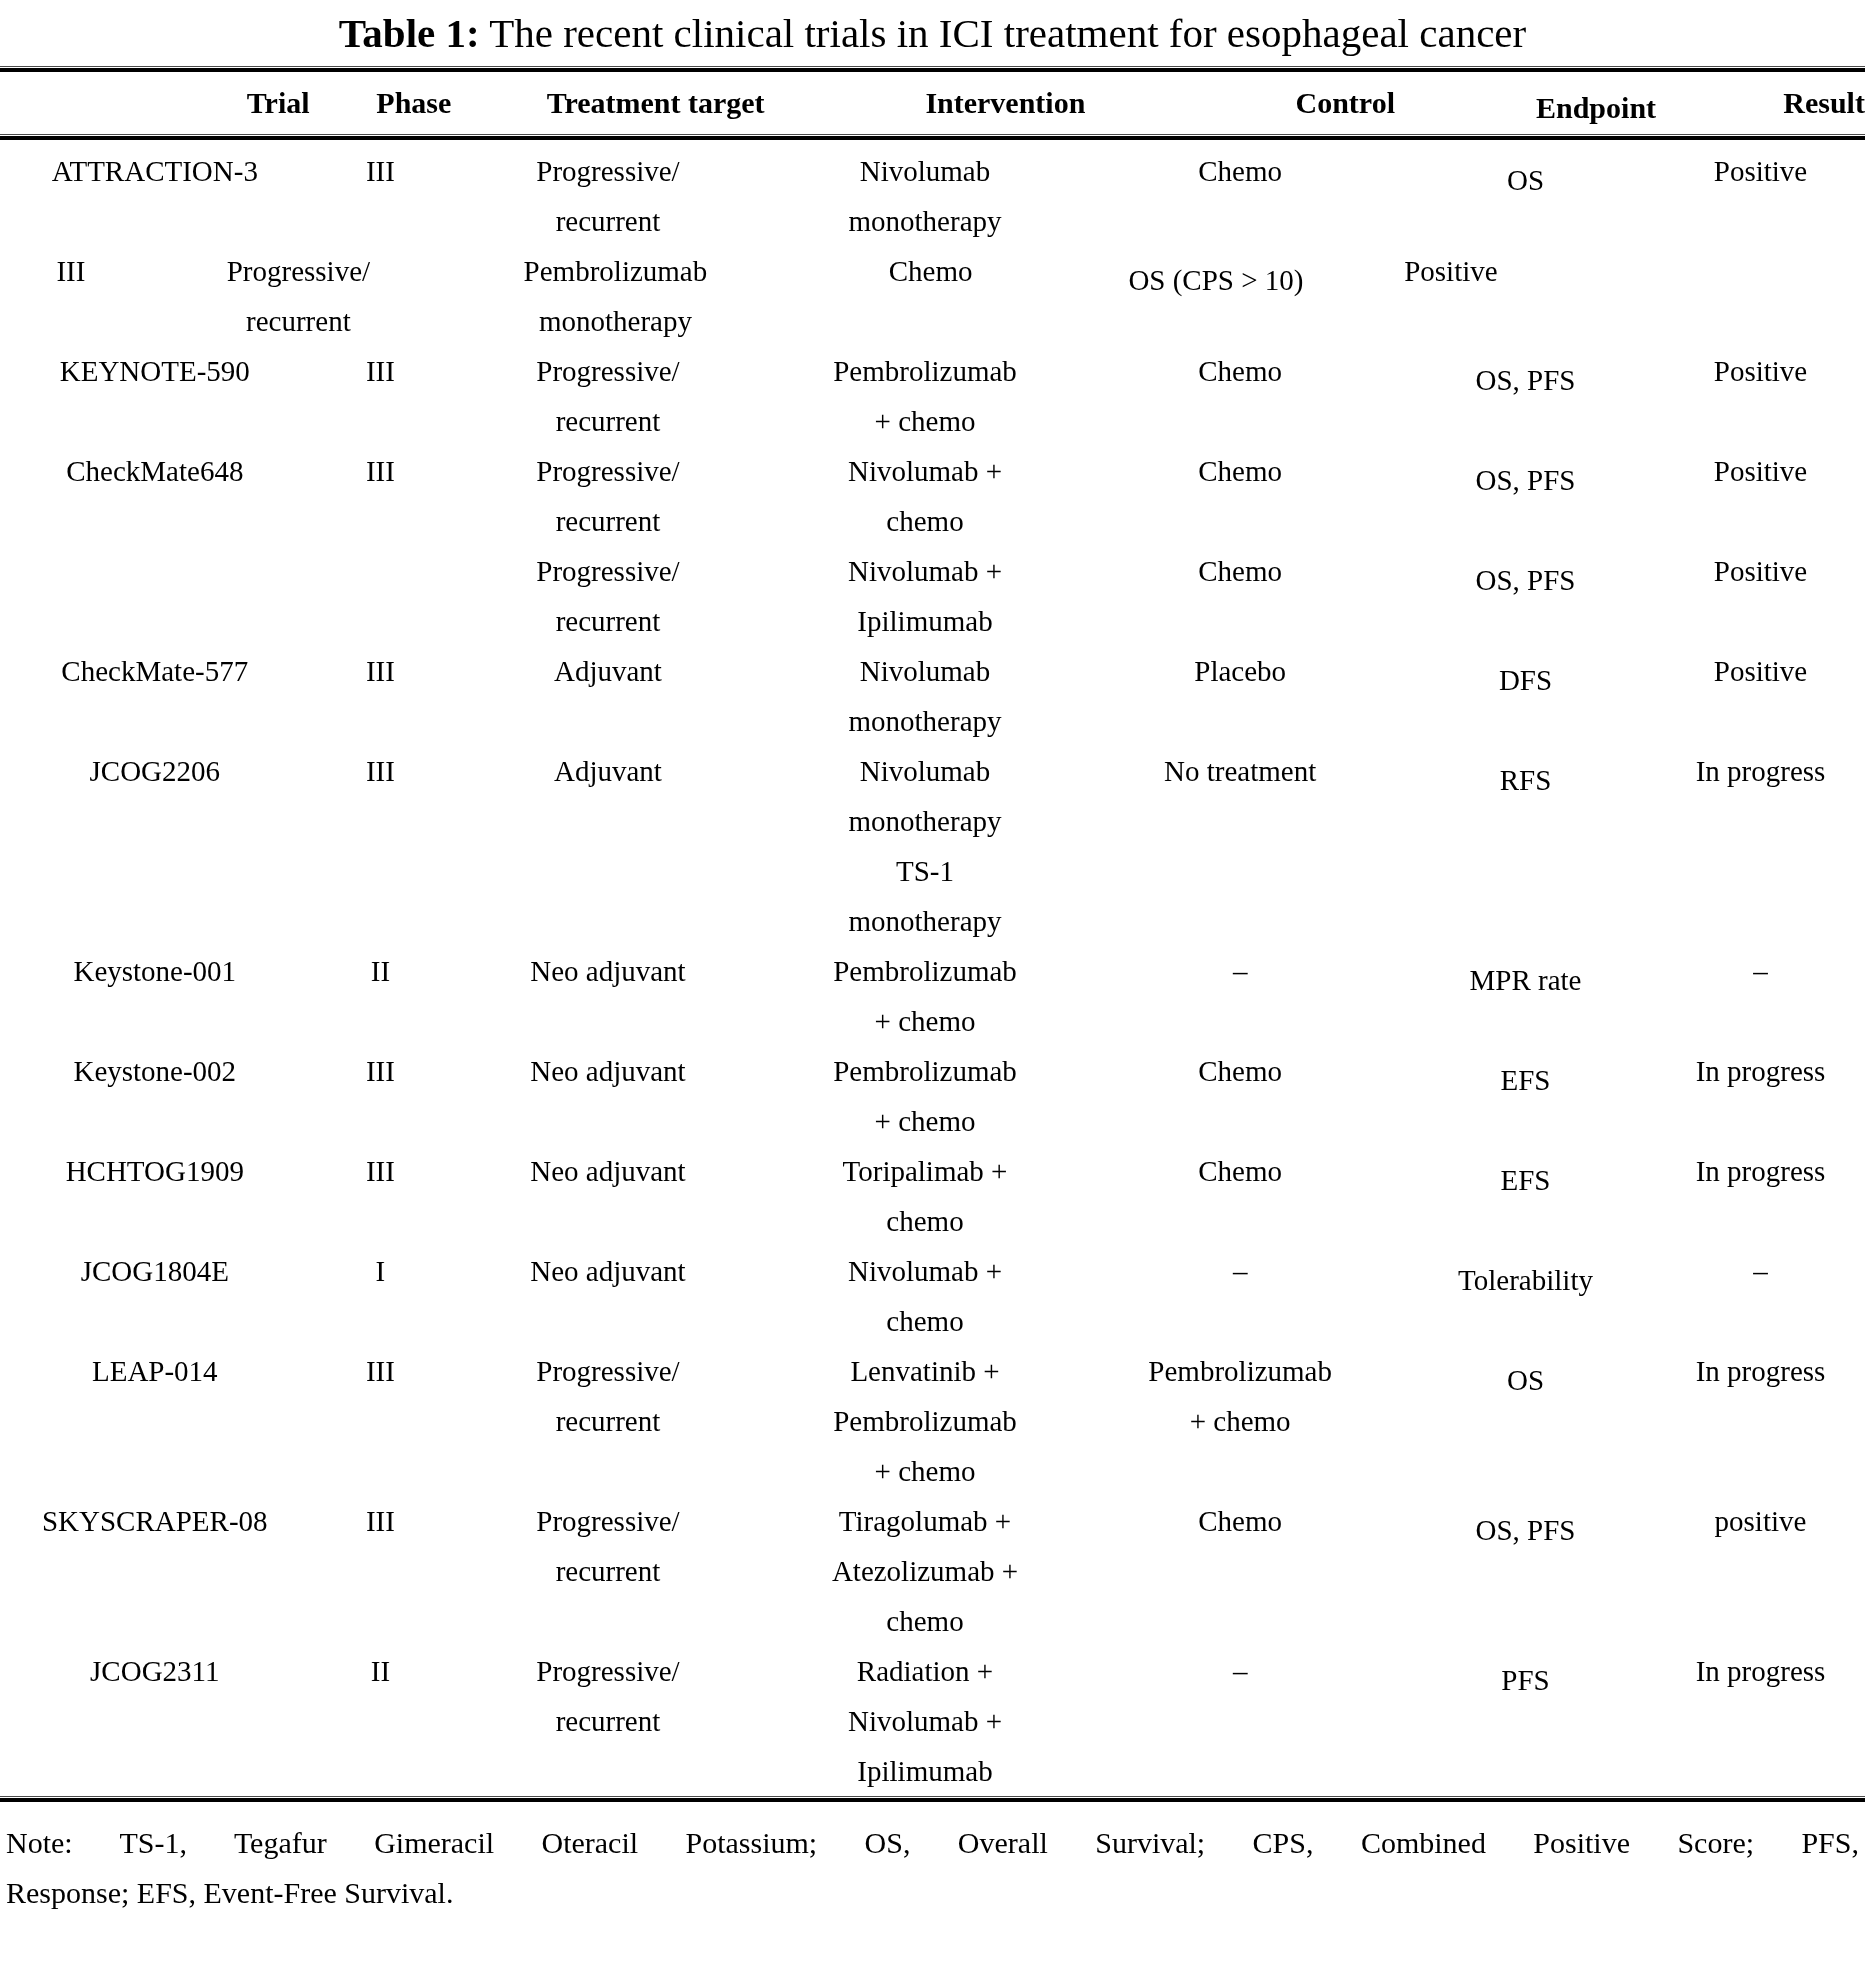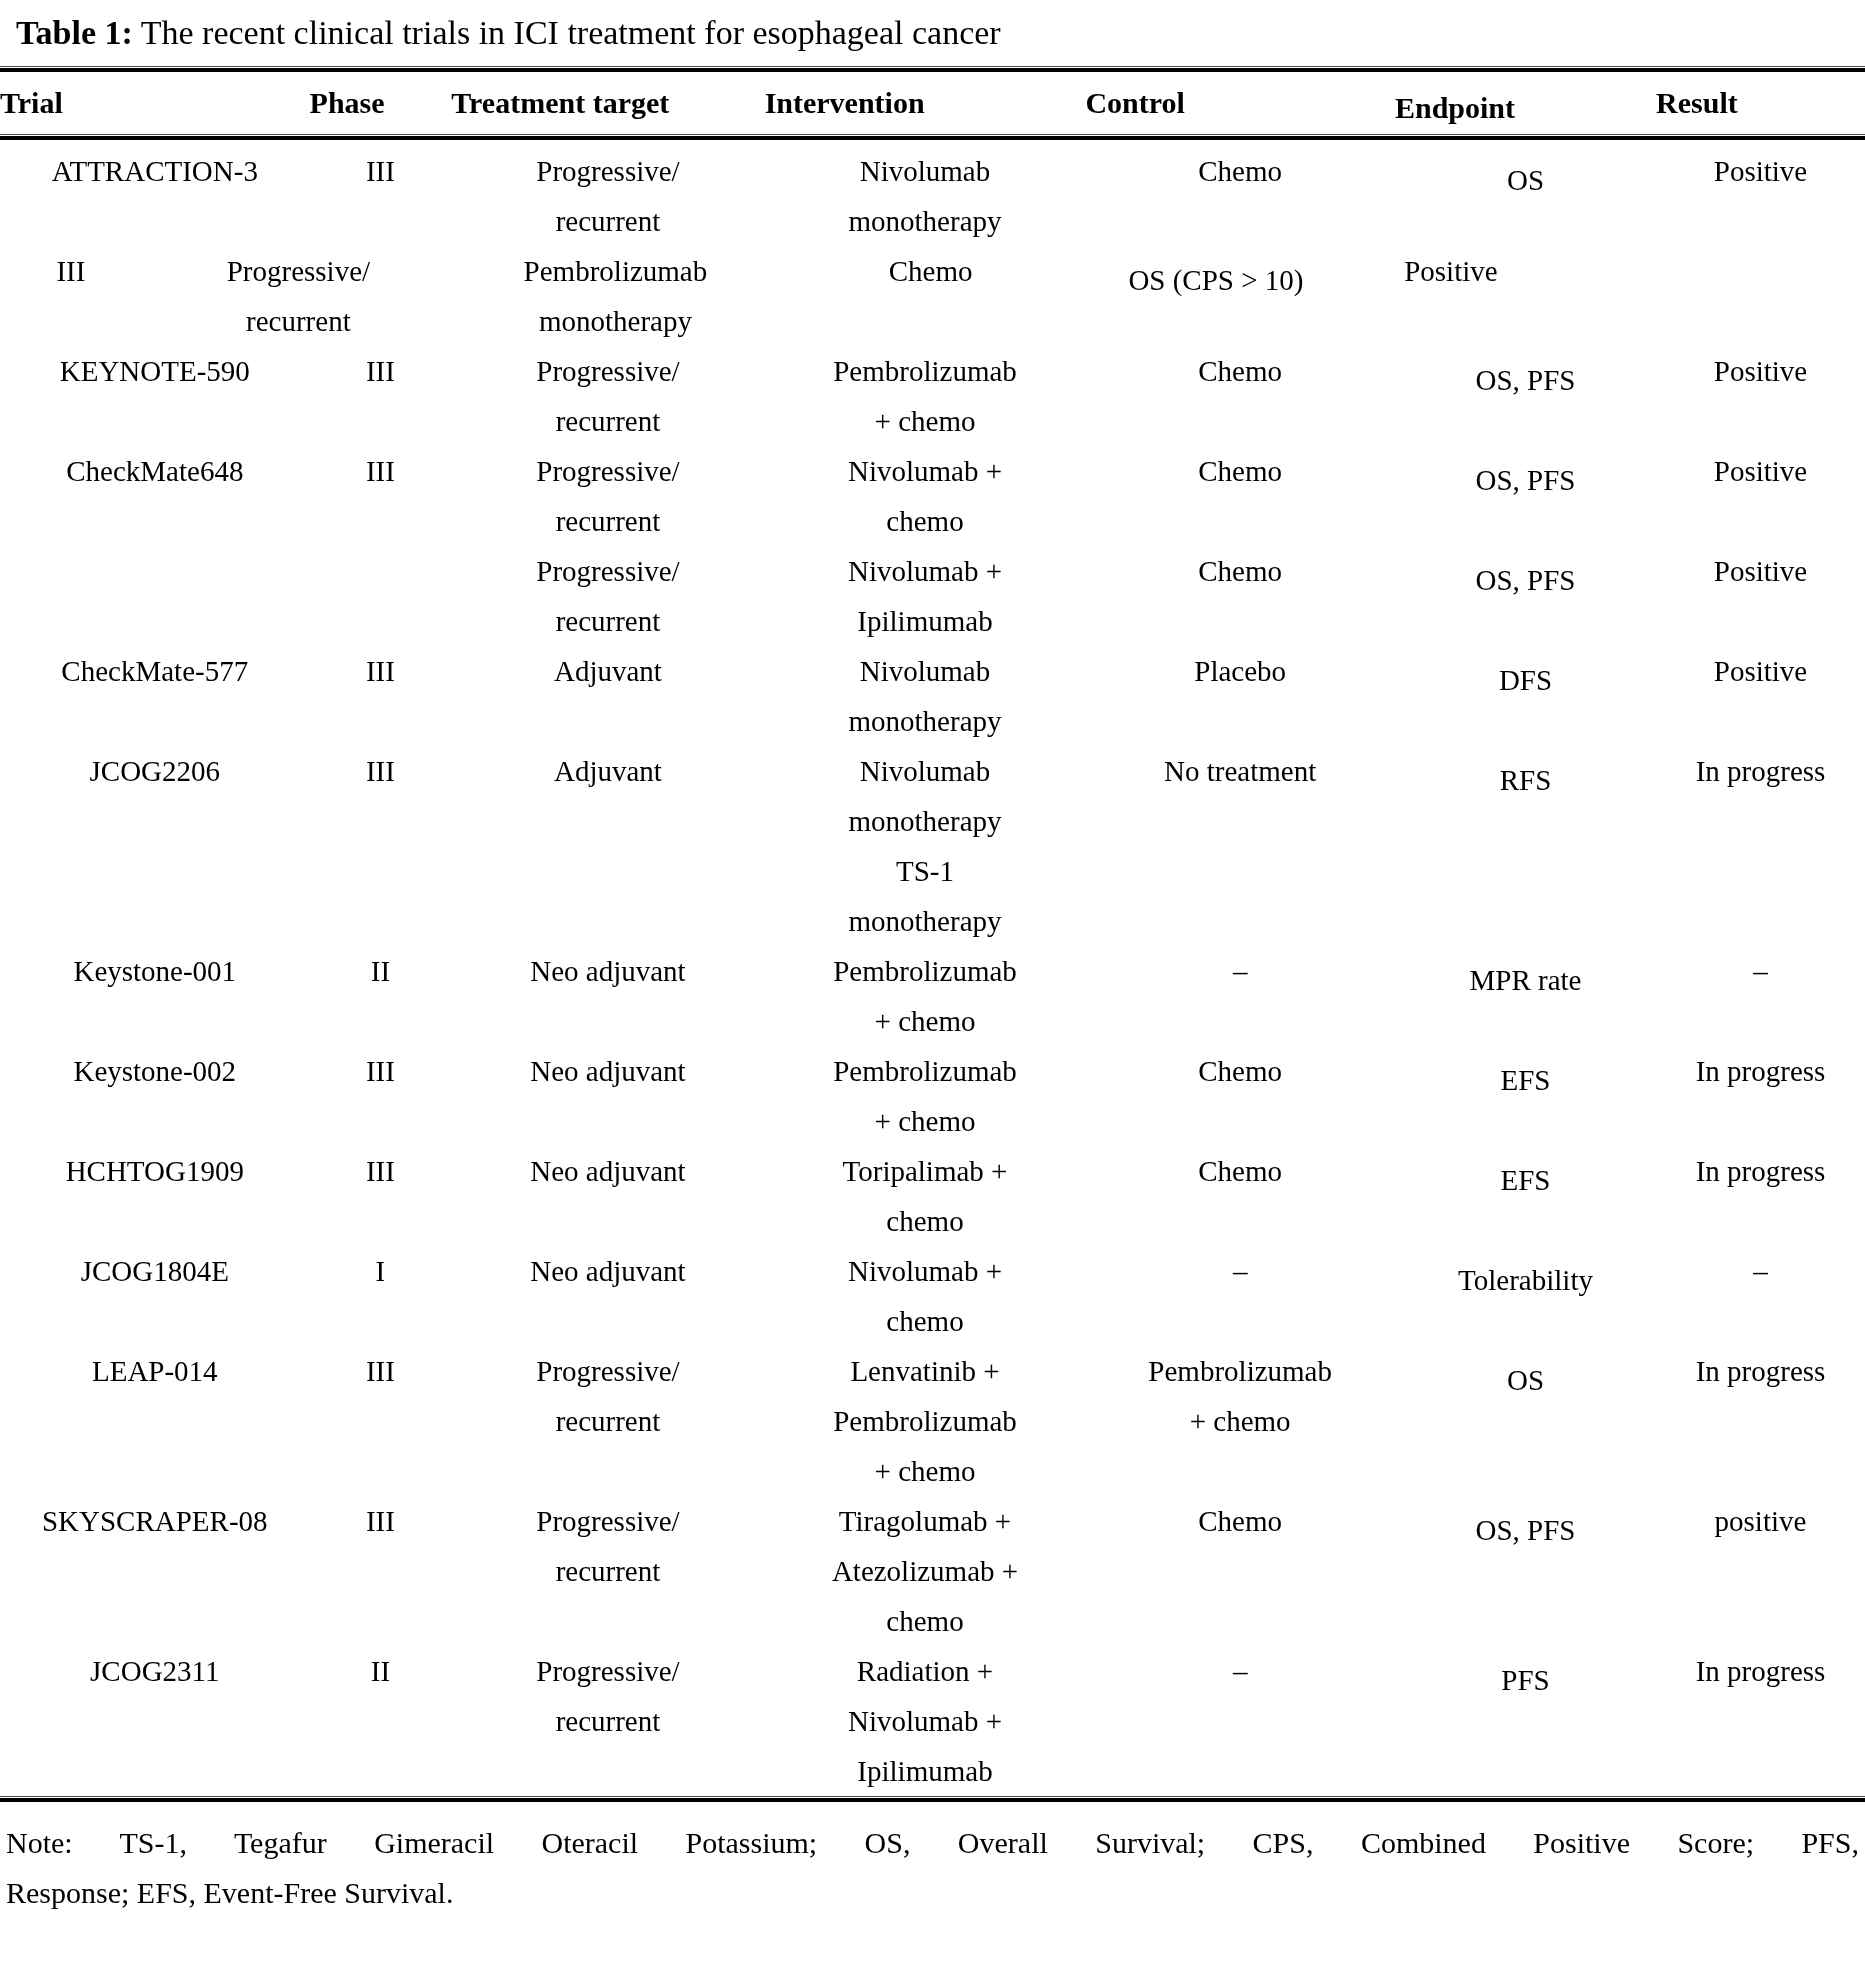--- a/index.html
+++ b/index.html
@@ -7,40 +7,39 @@
     width: 1865px;
     height: 1981px;
     background: #ffffff;
     color: #000000;
     font-family: "Liberation Serif", serif;
     overflow: hidden;
   }
   .title {
     height: 66px;
     line-height: 66px;
-    text-align: left;
-    font-size: 34px;
-    padding-left: 16px;
+    text-align: center;
+    font-size: 41px;
   }
   .title .title-label { font-weight: bold; }
   .title .title-text { font-weight: normal; }
   .rule {
     height: 6px;
     box-sizing: border-box;
     border-top: 1px solid #4a4a4a;
     border-bottom: 4px solid #000000;
   }
   .header-row {
     display: flex;
     height: 62px;
     align-items: center;
     font-weight: bold;
     font-size: 30px;
   }
-  .header-cell { text-align: left; }
+  .header-cell { text-align: right; }
   .c0 { width: 16.6%; }
   .c1 { width: 7.6%;  }
   .c2 { width: 16.8%; }
   .c3 { width: 17.2%; }
   .c4 { width: 16.6%; }
   .c5 { width: 14.0%; margin-top: 9px; }
   .c6 { width: 11.2%; }
   .table-body { padding-top: 6px; }
   .row { display: flex; align-items: flex-start; }
   .cell {

